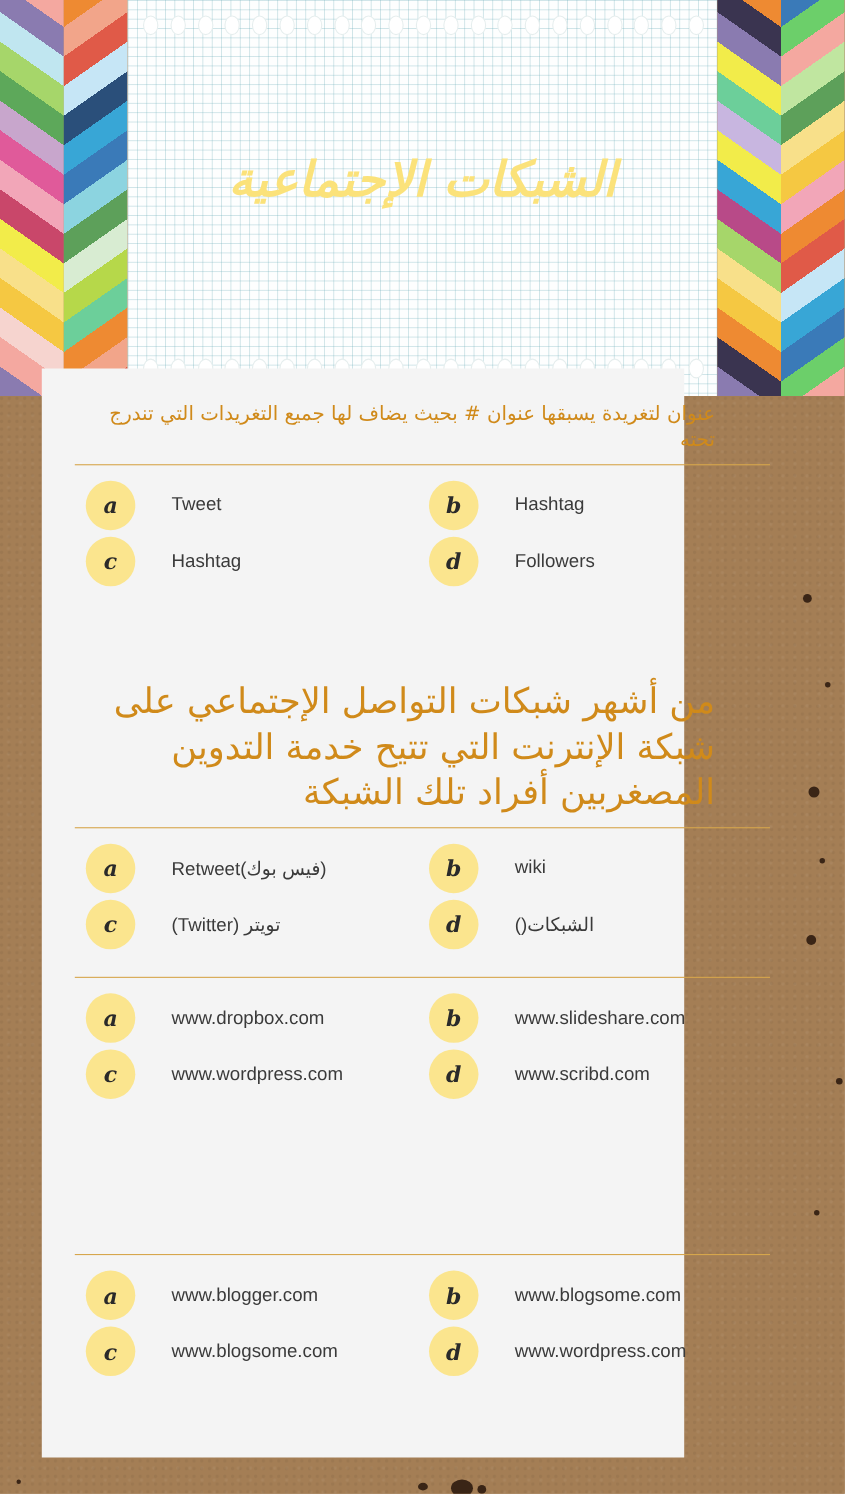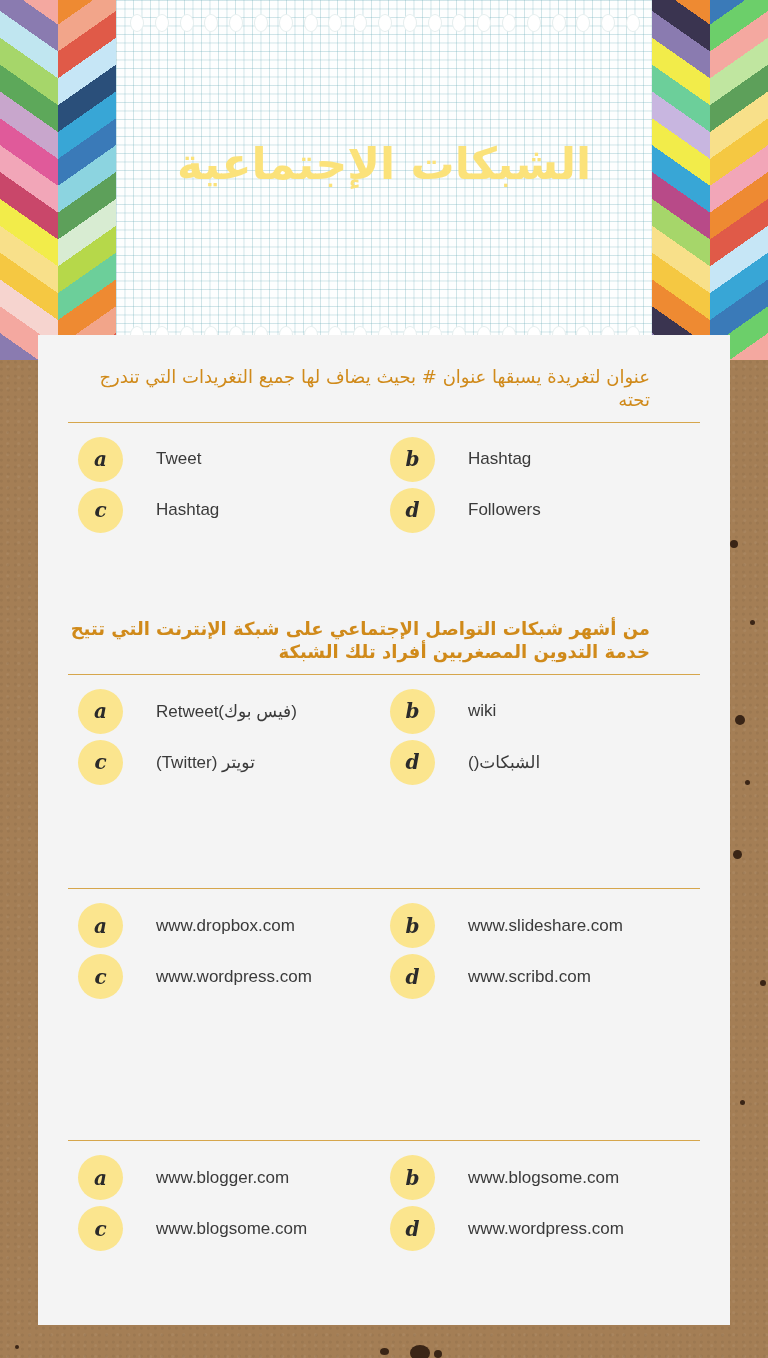--- a/index.html
+++ b/index.html
@@ -12,21 +12,21 @@
   .kraft {
     position:absolute; left:0; top:360px; width:768px; height:998px;
     background:
       radial-gradient(circle at 20% 30%, rgba(0,0,0,0.05) 0 1px, transparent 2px),
       radial-gradient(circle at 70% 60%, rgba(255,255,255,0.05) 0 1px, transparent 2px),
       #a47e55;
     background-size: 7px 7px, 11px 11px, auto;
   }
   .spot { position:absolute; border-radius:50%; background:#3a2516; }
   
-  .header { position:absolute; left:0; top:0; width:768px; height:360px; overflow:hidden; }
+  .header { position:absolute; left:0; top:0; width:768px; height:360px; overflow:hidden;font-style:italic; }
   .chev { position:absolute; top:0; height:360px; width:116px; overflow:hidden; }
   .chev.left { left:0; }
   .chev.right { left:652px; }
   .chev .half { position:absolute; top:0; width:58px; height:360px; }
   .chev .half.l { left:0; }
   .chev .half.r { left:58px; }
   .paper {
     position:absolute; left:116px; top:0; width:536px; height:360px;
     background-color:#fdfefe;
     background-image:
@@ -36,31 +36,31 @@
   }
   .holes { position:absolute; left:130px; width:510px; display:flex; justify-content:space-between; }
   .holes span { width:12px; height:16px; border-radius:50%; background:#fff; border:1px solid #e6eeee; }
   .title {
     position:absolute; left:116px; top:138px; width:536px; text-align:center;
     font-family:"DejaVu Sans", sans-serif; font-weight:bold; font-size:44px;
     color:#fbe27a; direction:rtl;
   }
   
   .card {
-    position:absolute; left:38px; top:335px; width:692px; height:990px;
+    position:absolute; left:38px; top:335px; width:584px; height:990px;
     background:#f4f4f4;
   }
   .question { position:absolute; left:30px; width:632px; }
   .q-text {
     direction:rtl; text-align:right; color:#d08a1a;
     font-family:"DejaVu Sans", sans-serif; line-height:1.3;
     padding-right:50px; padding-left:0;
   }
   .q-text.small { font-size:18px; }
-  .q-text.large { font-size:18px;font-weight:bold; }
+  .q-text.large { font-size:32px; }
   .q-rule { height:1px; background:#d6a64c; margin-top:10px; }
   .answers { display:grid; grid-template-columns: 312px 320px; row-gap:6px; margin-top:14px; }
   .answer { display:flex; align-items:center; height:45px; cursor:pointer; }
   .letter {
     width:45px; height:45px; border-radius:50%; background:#fbe58e;
     display:flex; align-items:center; justify-content:center;
     font-family:"DejaVu Serif", serif; font-style:italic; font-weight:bold; font-size:20px; color:#2a2a2a;
     margin-left:10px; flex:none;
   }
   .a-text { margin-left:33px; font-size:17px; color:#3a3a3a; }

